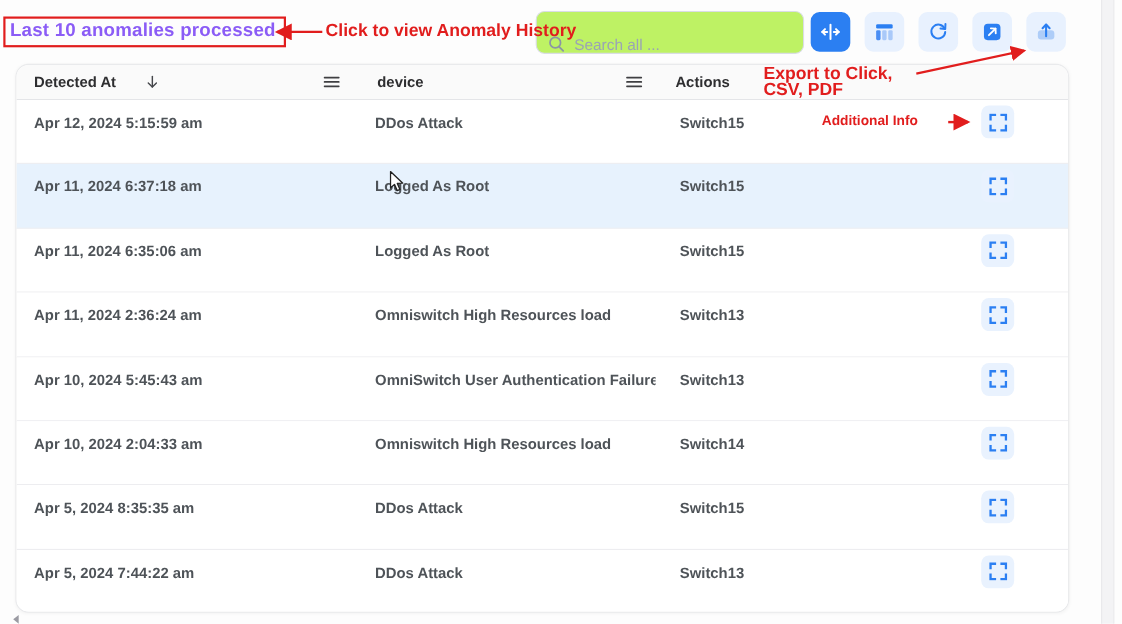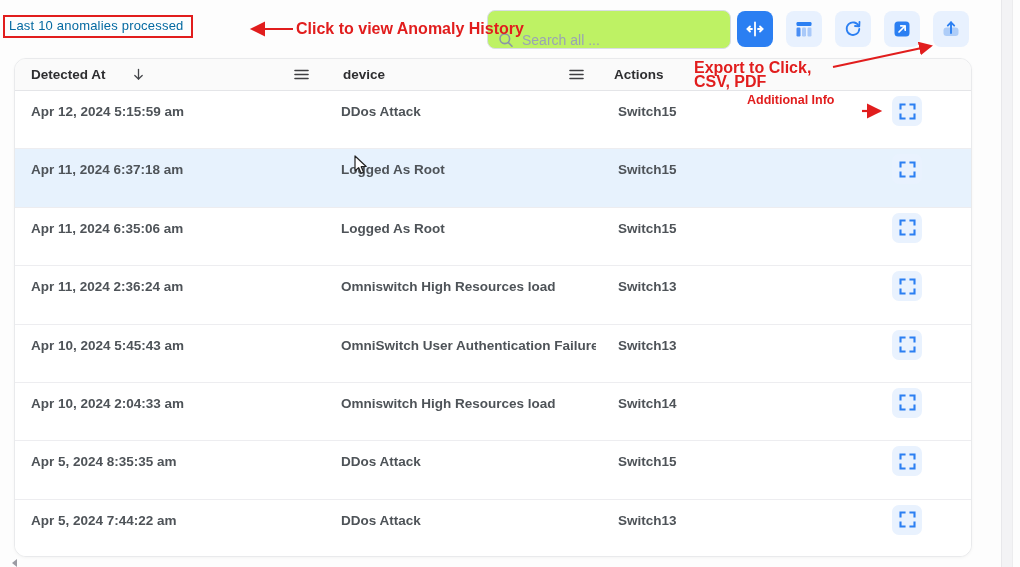--- a/index.html
+++ b/index.html
@@ -2,21 +2,21 @@
 <html><head>
 <meta charset="utf-8">
 <style>
   * { margin:0; padding:0; box-sizing:border-box; }
   html,body { width:1020px; height:567px; overflow:hidden; background:#fdfdfd;
               font-family:"Liberation Sans", sans-serif; }
   .abs { position:absolute; }
 
   
   .title-box { left:3px; top:15px; border:2px solid #e11d1d; padding:1px 7px 3px 4px; background:transparent; }
-  .title-box h1 { font-size:13px; font-weight:normal; color:#0369a1; letter-spacing:.2px; white-space:nowrap; }
+  .title-box h1 { font-size:17px; font-weight:bold; color:#8b5cf6; letter-spacing:.2px; white-space:nowrap; }
 
   .search-wrap { left:487px; top:10px; width:244px; height:39px; background:#bef264;
                  border:1px solid #d9dde4; border-radius:8px; display:flex; align-items:flex-end; padding:0 10px; }
   .search-wrap input { border:none; outline:none; flex:1; font-size:14px; color:#445; background:transparent;
                        font-family:"Liberation Sans", sans-serif; margin-left:8px; }
   .search-wrap input::placeholder { color:#9aa3b5; }
 
   .toolbar { left:737px; top:11px; display:flex; gap:13px; }
   .tbtn { width:36px; height:36px; border:none; border-radius:8px; background:#e8f1fe;
           display:flex; align-items:center; justify-content:center; cursor:pointer; padding:0; }
@@ -45,21 +45,21 @@
   .c2 { width:275px; padding-left:20px; }
   .c3 { width:275px; padding-left:22px; }
   .c4 { flex:1; padding-top:5px; padding-left:21px; }
   .expand-btn { width:30px; height:30px; border:none; border-radius:7px; background:#e9f2fe;
                 display:flex; align-items:center; justify-content:center; cursor:pointer; padding:0; }
 
   
   .note { position:absolute; color:#e11d1d; font-weight:bold; font-size:16px; line-height:14px; z-index:30; }
   .note-title { left:296px; top:22px; }
   .note-export { left:694px; top:61px; width:140px; }
-  .note-info { left:747px; top:93px; font-size:12.5px; }
+  .note-info { left:747px; top:103px; font-size:12.5px; }
   #arrows { left:0; top:0; width:1020px; height:567px; pointer-events:none; z-index:29; }
 
   
   .vscroll { left:1001px; top:0; width:12px; height:567px; background:#f3f3f5;
              border-left:1px solid #e8e8eb; border-right:1px solid #ececee; }
   .hscroll-arrow { left:12px; top:559px; width:0; height:0;
                    border-top:4px solid transparent; border-bottom:4px solid transparent;
                    border-right:5px solid #9b9ba3; }
   #cursor { left:354px; top:155px; z-index:40; pointer-events:none; }
 </style>

